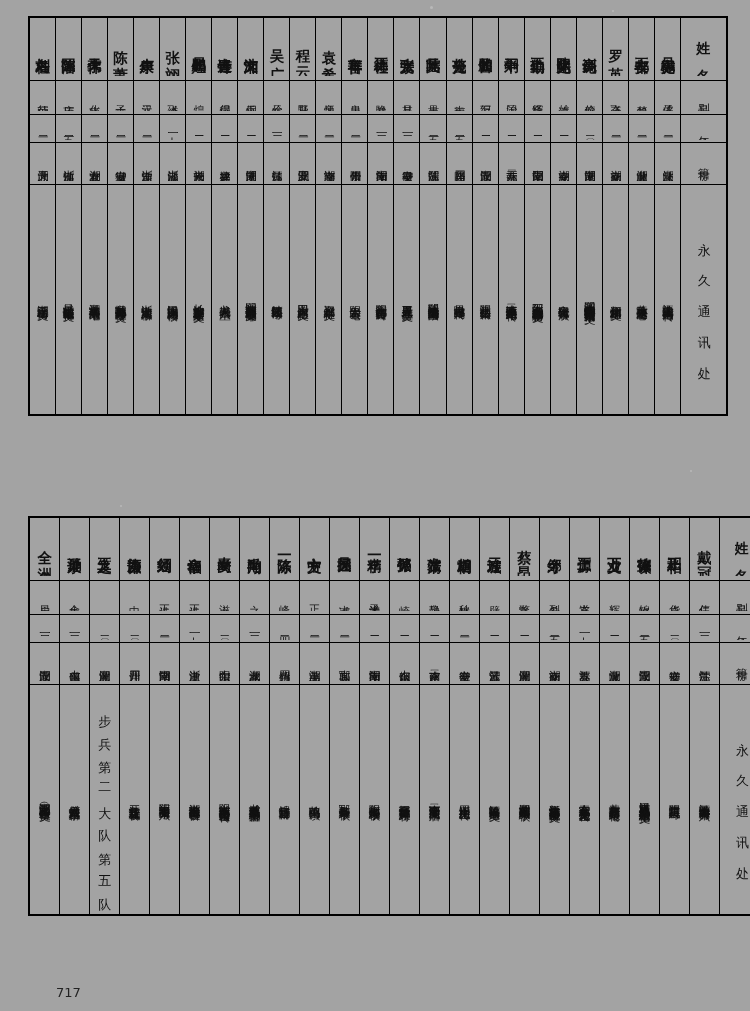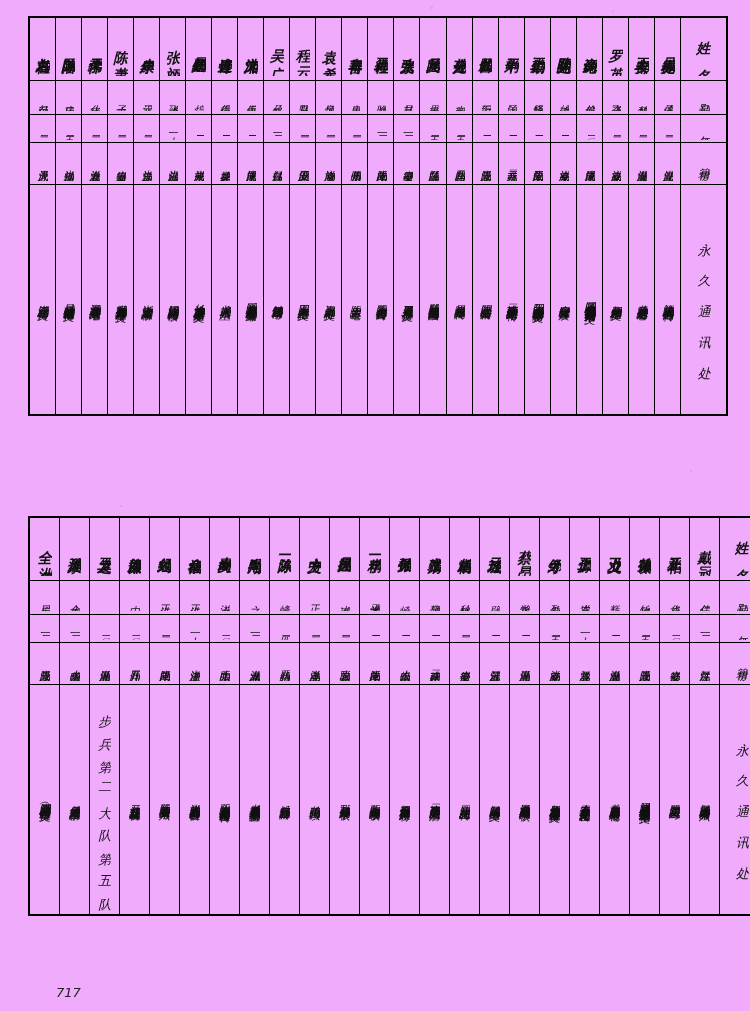--- a/index.html
+++ b/index.html
@@ -4,22 +4,21 @@
 <style>
   html,body{margin:0;padding:0;background:#ffffff;}
   body{
     width:750px;height:1011px;position:relative;
     font-family:"DejaVu Sans","Liberation Sans",sans-serif;
     color:#111;
     overflow:hidden;
   }
   .page{
     position:absolute;inset:0;
-    background:#f0abfc;
-    font-style:italic;
+    background:#a3a3a3;
   }
   
   .speck{position:absolute;background:#b9b9b9;border-radius:50%;}
 
   .tablewrap{
     position:absolute;
     left:28px; right:22px;
   }
   .tbl-top{top:16px;}
   .tbl-bot{top:516px;}

